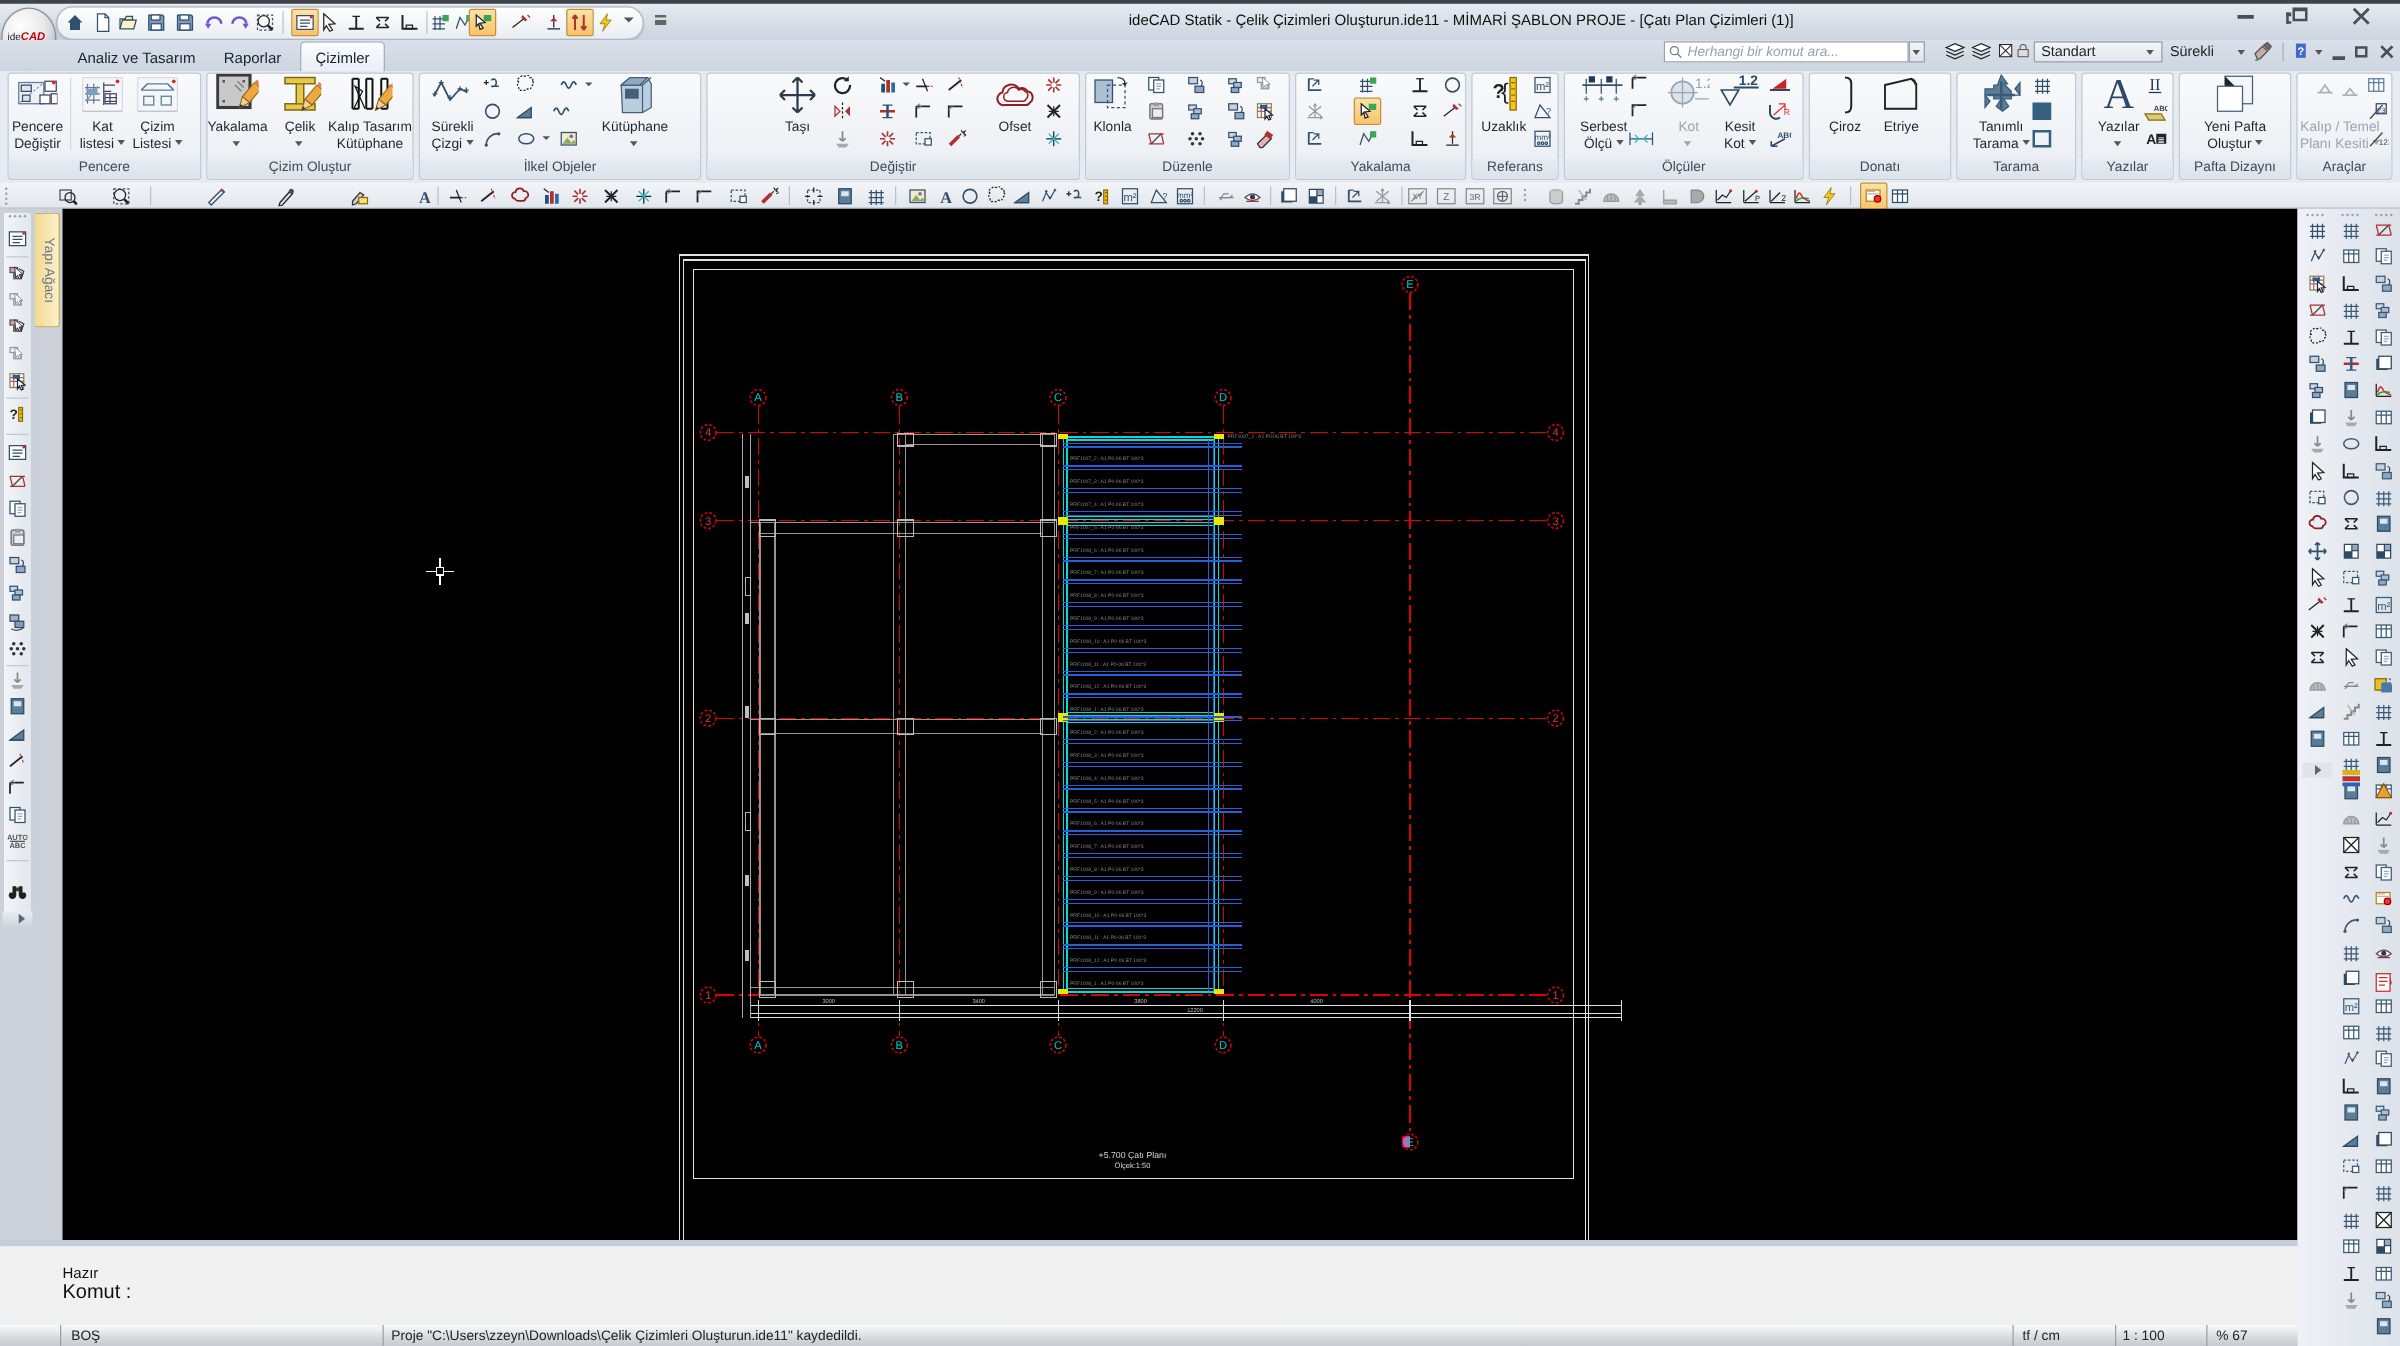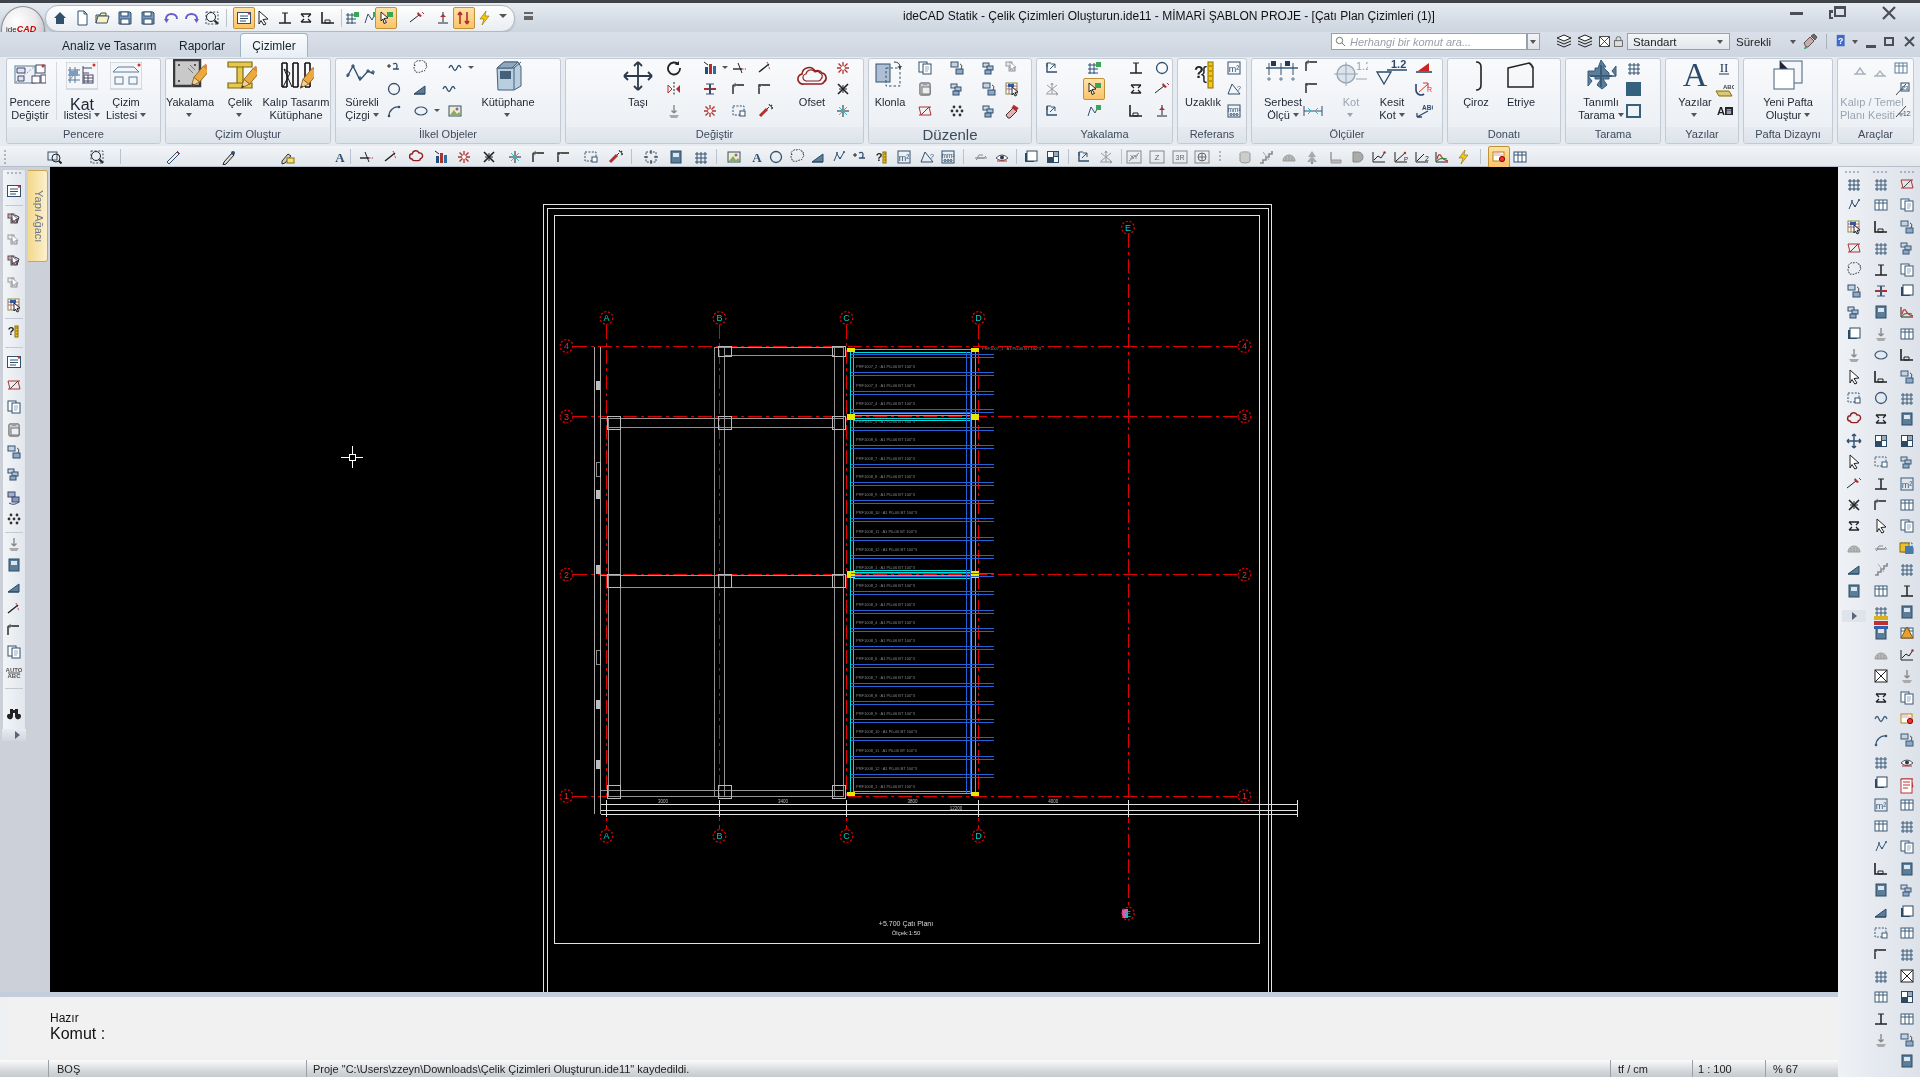--- a/index.html
+++ b/index.html
@@ -155,21 +155,21 @@
 <div style="position:absolute;left:0;top:57px;width:1920px;height:89px;background:#e6ebf1"></div>
 <div style="position:absolute;left:6px;top:58px;width:155px;height:86px;background:linear-gradient(#f9fafc,#eef1f5 70%,#e9edf2);border:1px solid #c3cad3;border-radius:3px"></div>
 <div style="position:absolute;left:7px;top:127px;width:153px;height:16px;background:linear-gradient(#e7ebf1,#dde3ea);border-radius:0 0 3px 3px;text-align:center;font-size:11px;color:#3e4a5a;line-height:15px">Pencere</div>
 <div style="position:absolute;left:165px;top:58px;width:166px;height:86px;background:linear-gradient(#f9fafc,#eef1f5 70%,#e9edf2);border:1px solid #c3cad3;border-radius:3px"></div>
 <div style="position:absolute;left:166px;top:127px;width:164px;height:16px;background:linear-gradient(#e7ebf1,#dde3ea);border-radius:0 0 3px 3px;text-align:center;font-size:11px;color:#3e4a5a;line-height:15px">Çizim Oluştur</div>
 <div style="position:absolute;left:335px;top:58px;width:226px;height:86px;background:linear-gradient(#f9fafc,#eef1f5 70%,#e9edf2);border:1px solid #c3cad3;border-radius:3px"></div>
 <div style="position:absolute;left:336px;top:127px;width:224px;height:16px;background:linear-gradient(#e7ebf1,#dde3ea);border-radius:0 0 3px 3px;text-align:center;font-size:11px;color:#3e4a5a;line-height:15px">İlkel Objeler</div>
 <div style="position:absolute;left:565px;top:58px;width:299px;height:86px;background:linear-gradient(#f9fafc,#eef1f5 70%,#e9edf2);border:1px solid #c3cad3;border-radius:3px"></div>
 <div style="position:absolute;left:566px;top:127px;width:297px;height:16px;background:linear-gradient(#e7ebf1,#dde3ea);border-radius:0 0 3px 3px;text-align:center;font-size:11px;color:#3e4a5a;line-height:15px">Değiştir</div>
 <div style="position:absolute;left:868px;top:58px;width:164px;height:86px;background:linear-gradient(#f9fafc,#eef1f5 70%,#e9edf2);border:1px solid #c3cad3;border-radius:3px"></div>
-<div style="position:absolute;left:869px;top:127px;width:162px;height:16px;background:linear-gradient(#e7ebf1,#dde3ea);border-radius:0 0 3px 3px;text-align:center;font-size:15px;color:#3e4a5a;line-height:15px">Düzenle</div>
+<div style="position:absolute;left:869px;top:127px;width:162px;height:16px;background:linear-gradient(#e7ebf1,#dde3ea);border-radius:0 0 3px 3px;text-align:center;font-size:11px;color:#3e4a5a;line-height:15px">Düzenle</div>
 <div style="position:absolute;left:1036px;top:58px;width:137px;height:86px;background:linear-gradient(#f9fafc,#eef1f5 70%,#e9edf2);border:1px solid #c3cad3;border-radius:3px"></div>
 <div style="position:absolute;left:1037px;top:127px;width:135px;height:16px;background:linear-gradient(#e7ebf1,#dde3ea);border-radius:0 0 3px 3px;text-align:center;font-size:11px;color:#3e4a5a;line-height:15px">Yakalama</div>
 <div style="position:absolute;left:1177px;top:58px;width:70px;height:86px;background:linear-gradient(#f9fafc,#eef1f5 70%,#e9edf2);border:1px solid #c3cad3;border-radius:3px"></div>
 <div style="position:absolute;left:1178px;top:127px;width:68px;height:16px;background:linear-gradient(#e7ebf1,#dde3ea);border-radius:0 0 3px 3px;text-align:center;font-size:11px;color:#3e4a5a;line-height:15px">Referans</div>
 <div style="position:absolute;left:1251px;top:58px;width:192px;height:86px;background:linear-gradient(#f9fafc,#eef1f5 70%,#e9edf2);border:1px solid #c3cad3;border-radius:3px"></div>
 <div style="position:absolute;left:1252px;top:127px;width:190px;height:16px;background:linear-gradient(#e7ebf1,#dde3ea);border-radius:0 0 3px 3px;text-align:center;font-size:11px;color:#3e4a5a;line-height:15px">Ölçüler</div>
 <div style="position:absolute;left:1447px;top:58px;width:114px;height:86px;background:linear-gradient(#f9fafc,#eef1f5 70%,#e9edf2);border:1px solid #c3cad3;border-radius:3px"></div>
 <div style="position:absolute;left:1448px;top:127px;width:112px;height:16px;background:linear-gradient(#e7ebf1,#dde3ea);border-radius:0 0 3px 3px;text-align:center;font-size:11px;color:#3e4a5a;line-height:15px">Donatı</div>
 <div style="position:absolute;left:1565px;top:58px;width:96px;height:86px;background:linear-gradient(#f9fafc,#eef1f5 70%,#e9edf2);border:1px solid #c3cad3;border-radius:3px"></div>
 <div style="position:absolute;left:1566px;top:127px;width:94px;height:16px;background:linear-gradient(#e7ebf1,#dde3ea);border-radius:0 0 3px 3px;text-align:center;font-size:11px;color:#3e4a5a;line-height:15px">Tarama</div>
@@ -195,21 +195,21 @@
       <rect x="0" y="0" width="32" height="27" fill="#f4f6f9" stroke="#b8c0cc"></rect>
       <path d="M2 8h12M2 13h12M2 18h12" stroke="#5a7d9a"></path>
       <path d="M4 5v16M9 5v16" stroke="#5a7d9a"></path>
       <path d="M3 19l9-12" stroke="#88a"></path>
       <rect x="3" y="9" width="9" height="5" fill="#7d9cc0"></rect>
       <path d="M17 4v18M17 6h9m-9 5h6" stroke="#446"></path>
       <rect x="18" y="13" width="9" height="8" fill="#fff" stroke="#446"></rect>
       <path d="M18 16h9m-9 3h9m-5-6v8" stroke="#446"></path>
       <circle cx="28" cy="3" r="1.5" fill="#d03030"></circle>
     </svg></div>
-<div style="position:absolute;left:27px;top:96px;width:110px;text-align:center;font-size:16px;color:#1e2633">Kat</div>
+<div style="position:absolute;left:27px;top:96px;width:110px;text-align:center;font-size:11px;color:#1e2633">Kat</div>
 <div style="position:absolute;left:27px;top:109px;width:110px;text-align:center;font-size:11px;color:#1e2633">listesi<span style="display:inline-block;width:0;height:0;border-left:3.5px solid transparent;border-right:3.5px solid transparent;border-top:4px solid #555;margin-left:3px;vertical-align:2px"></span></div>
 <div style="position:absolute;left:110px;top:62px;width:32px;height:28px"><svg width="32" height="28" viewBox="0 0 32 28">
       <rect x="0" y="0" width="32" height="27" fill="#f4f6f9" stroke="#b8c0cc"></rect>
       <path d="M3 10l5-5h16l5 5" fill="none" stroke="#5a7d9a"></path>
       <path d="M3 10h26M3 10 8 5m21 5-5-5" stroke="#5a7d9a"></path>
       <rect x="5" y="15" width="8" height="7" fill="none" stroke="#5a7d9a"></rect>
       <rect x="19" y="15" width="8" height="7" fill="none" stroke="#5a7d9a"></rect>
       <circle cx="29" cy="3" r="1.5" fill="#d03030"></circle>
     </svg></div>
 <div style="position:absolute;left:71px;top:96px;width:110px;text-align:center;font-size:11px;color:#1e2633">Çizim</div>

